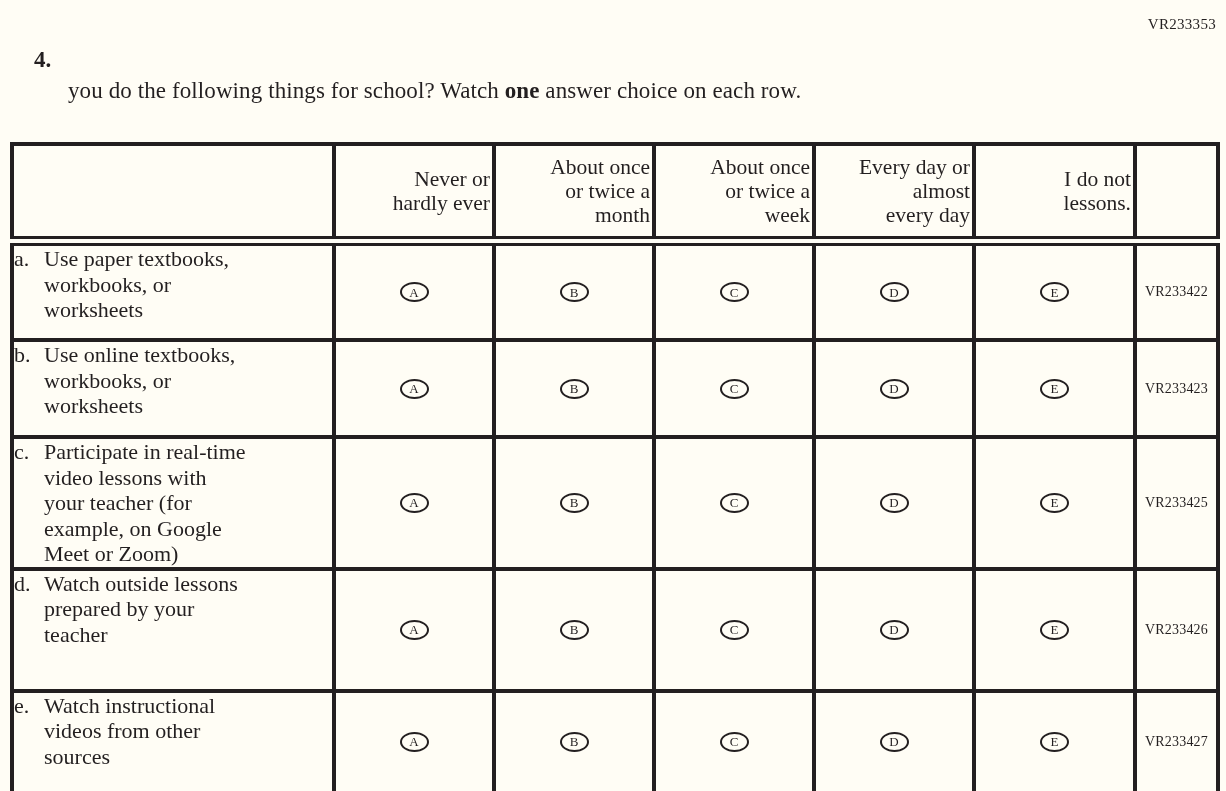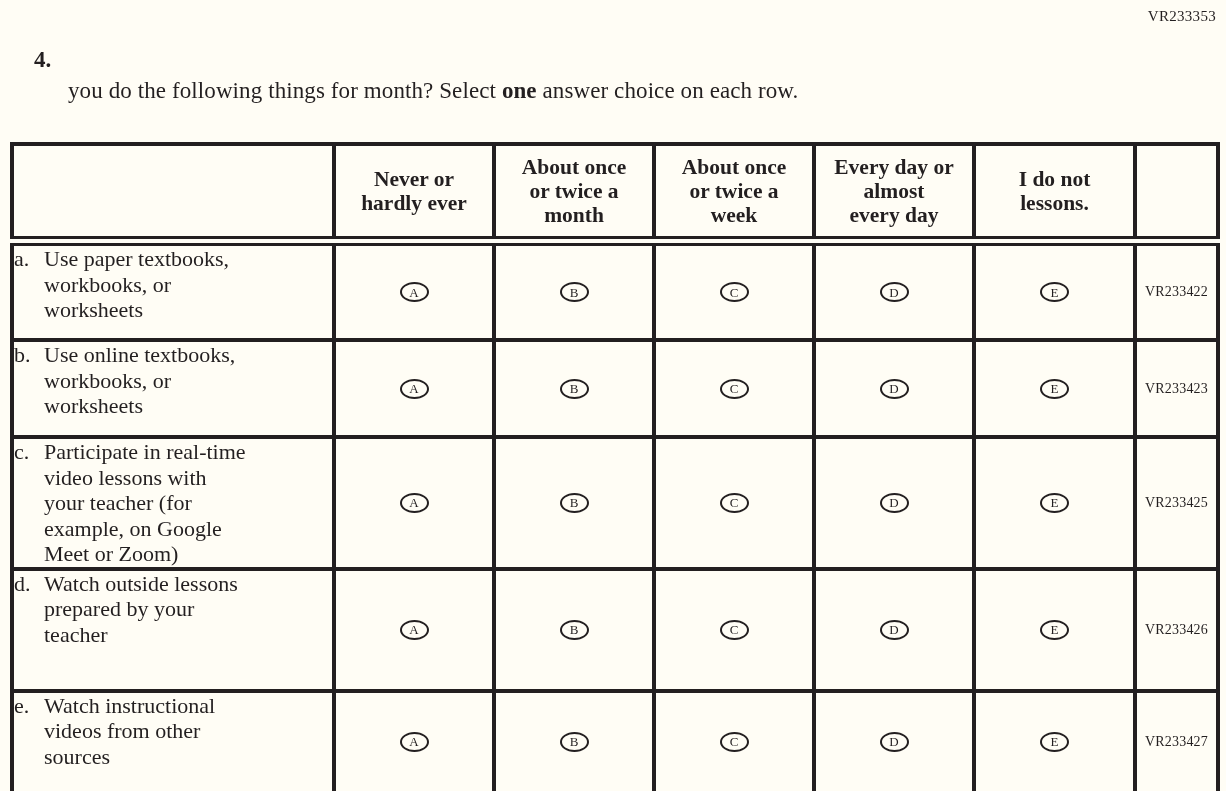--- a/index.html
+++ b/index.html
@@ -10,21 +10,21 @@
   .page{
     position:relative;
     width:1226px;
     height:791px;
     background:#fffdf5;
     color:#231f20;
     overflow:hidden;
   }
   .form-code{
     position:absolute;
-    top:8px;
+    top:16px;
     right:10px;
     font-size:15px;
     letter-spacing:0.3px;
   }
   .question{
     position:absolute;
     left:34px;
     top:44px;
     display:flex;
     width:1160px;
@@ -50,24 +50,24 @@
     border-collapse:collapse;
     table-layout:fixed;
   }
   table.matrix th, table.matrix td{
     border:4px solid #231f20;
     padding:0;
   }
   table.matrix thead th{
     border-bottom:10px double #231f20;
     height:86px;
-    font-weight:bold;
+    font-weight:normal;
     font-size:21.5px;
     line-height:24px;
-    text-align:center;
+    text-align:right;
     vertical-align:middle;
     white-space:pre-line;
     padding:2px 2px;
   }
   tbody tr:nth-child(1) td{height:92px;}
   tbody tr:nth-child(2) td{height:93px;}
   tbody tr:nth-child(3) td{height:124px;}
   tbody tr:nth-child(4) td{height:118px;}
   tbody tr:nth-child(5) td{height:98px;}
   td.label-cell{
@@ -108,21 +108,21 @@
 </style>
 </head>
 <body>
 
 <div class="page">
 
   <div class="form-code">VR233353</div>
 
   <div class="question">
     <div class="q-number">4.</div>
-    <div class="q-text"><br><span>you do the following things for month? Select </span><span class="bold">one</span><span> answer choice on each row.</span></div>
+    <div class="q-text"><br><span>you do the following things for school? Watch </span><span class="bold">one</span><span> answer choice on each row.</span></div>
   </div>
 
   <table class="matrix">
     <colgroup>
       <col style="width:322px">
       <col style="width:160px">
       <col style="width:160px">
       <col style="width:160px">
       <col style="width:160px">
       <col style="width:161px">

